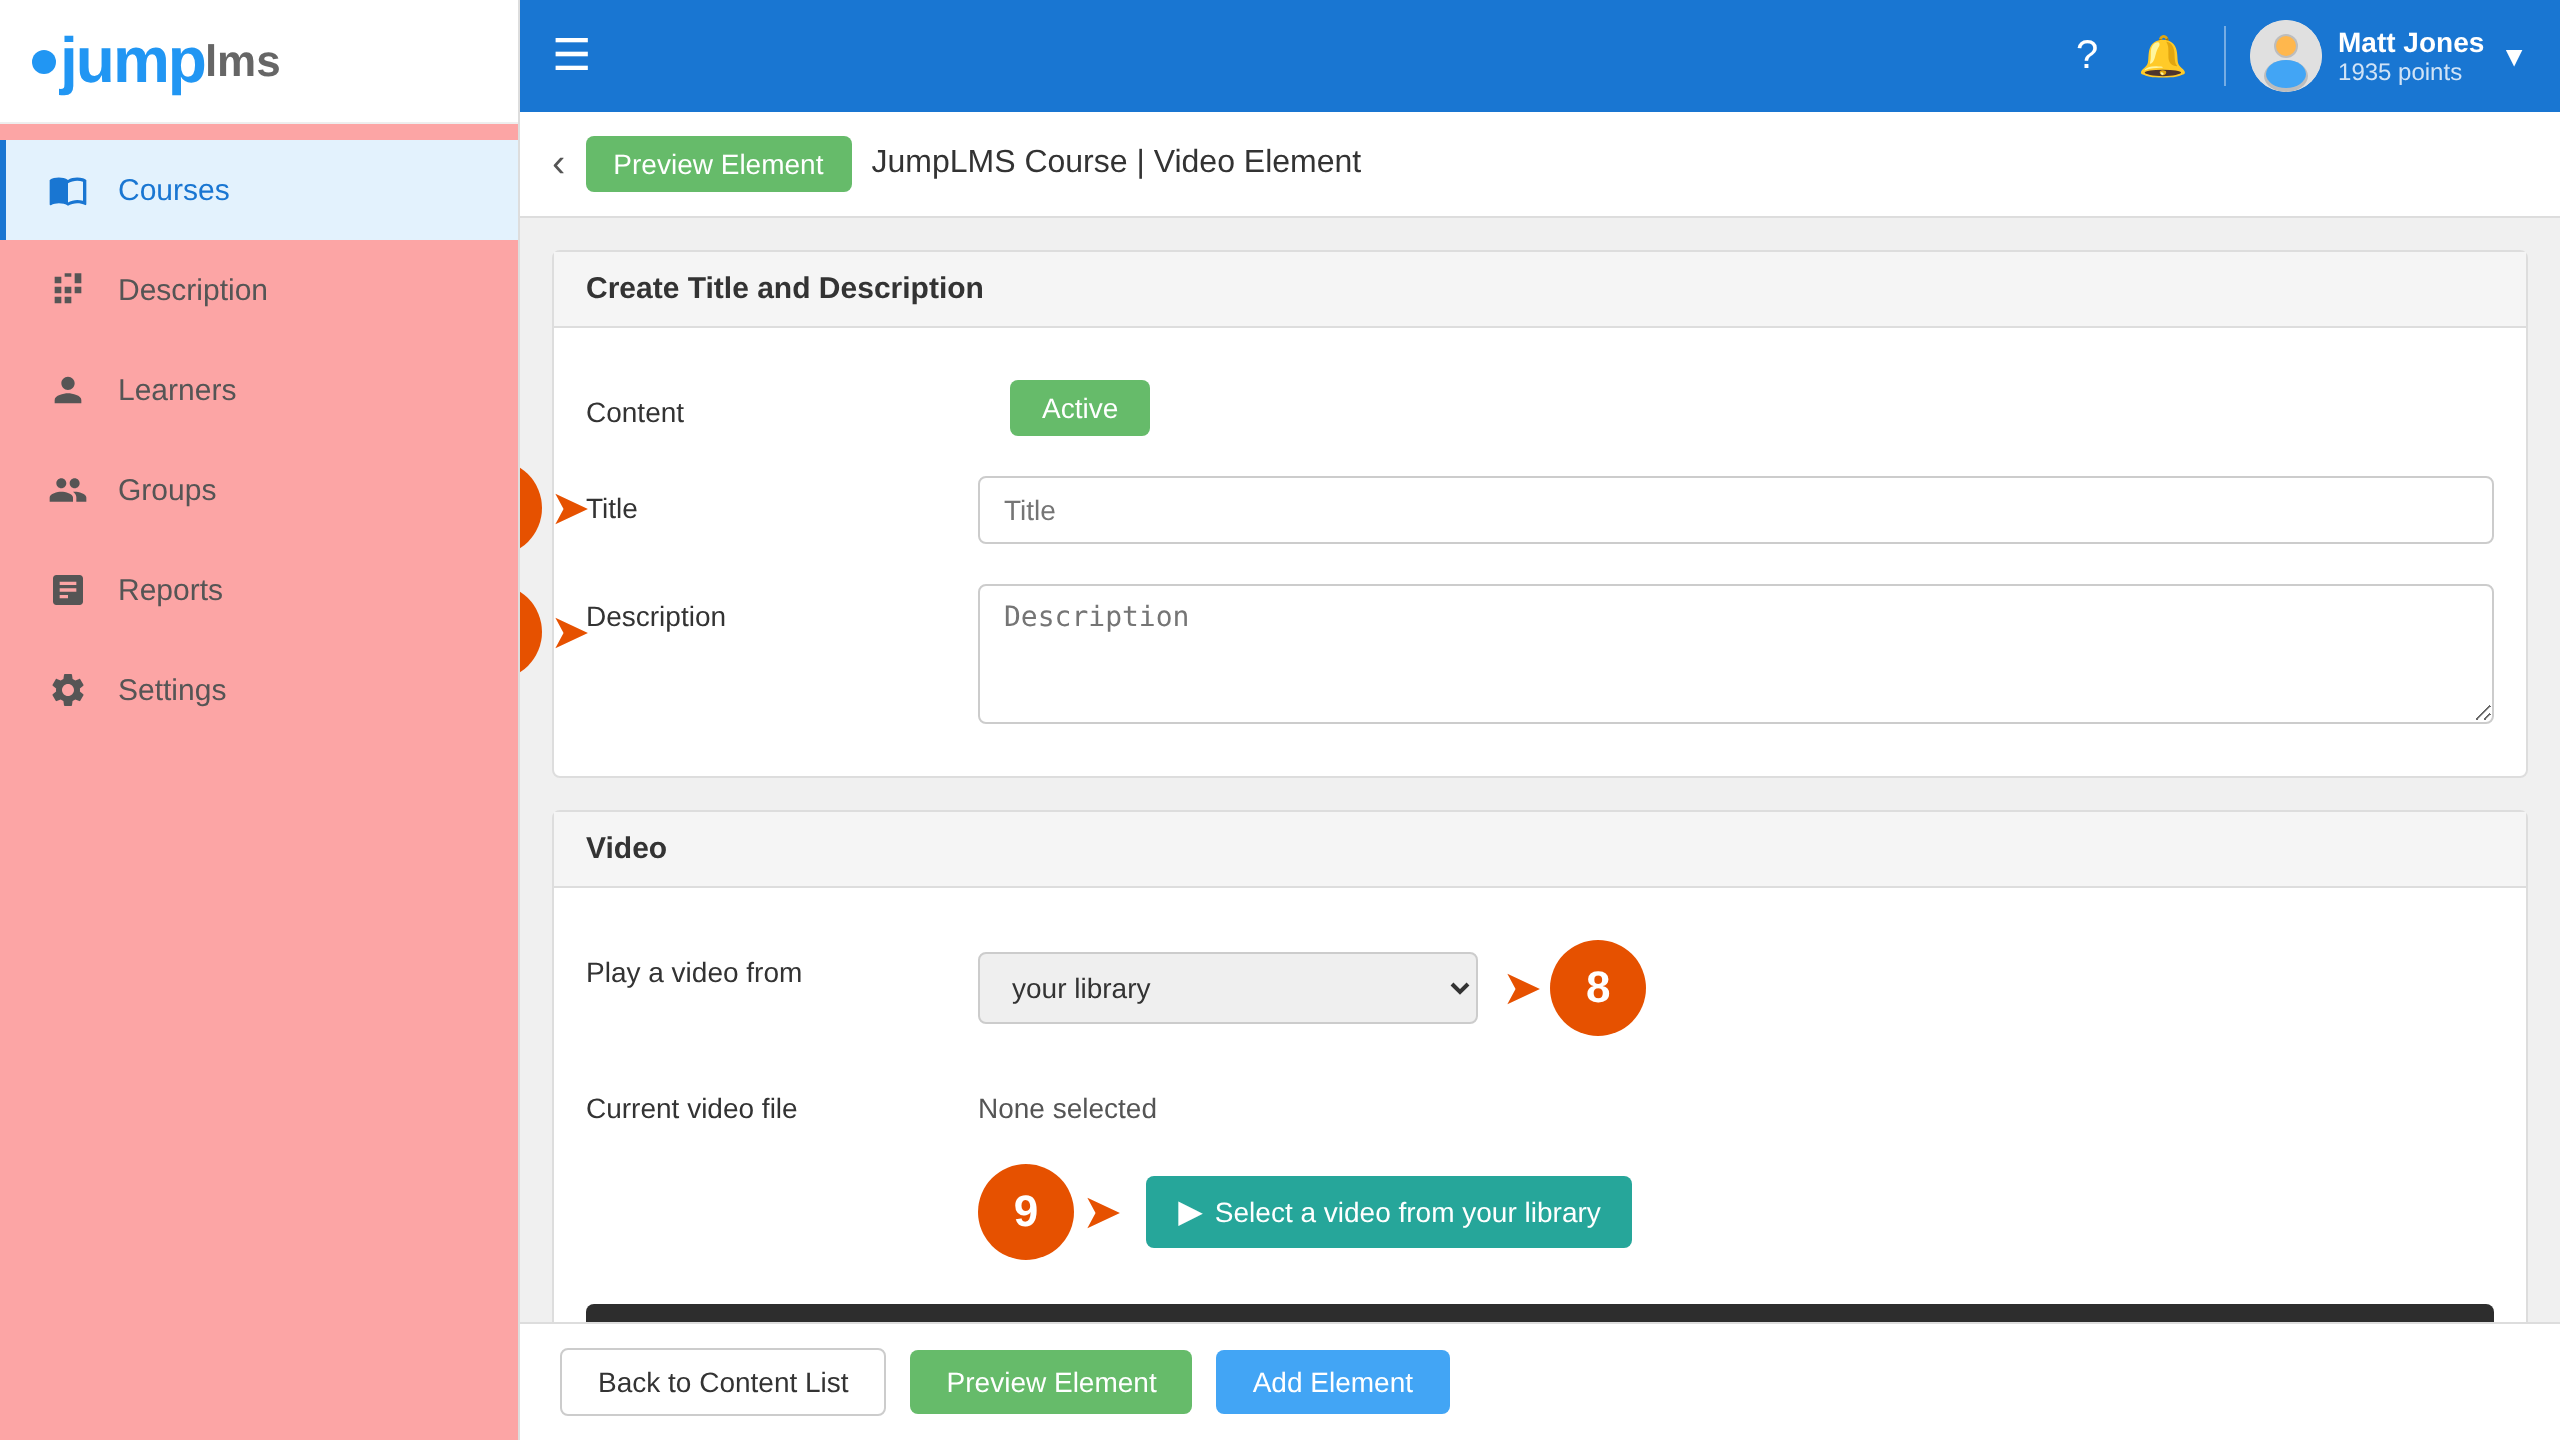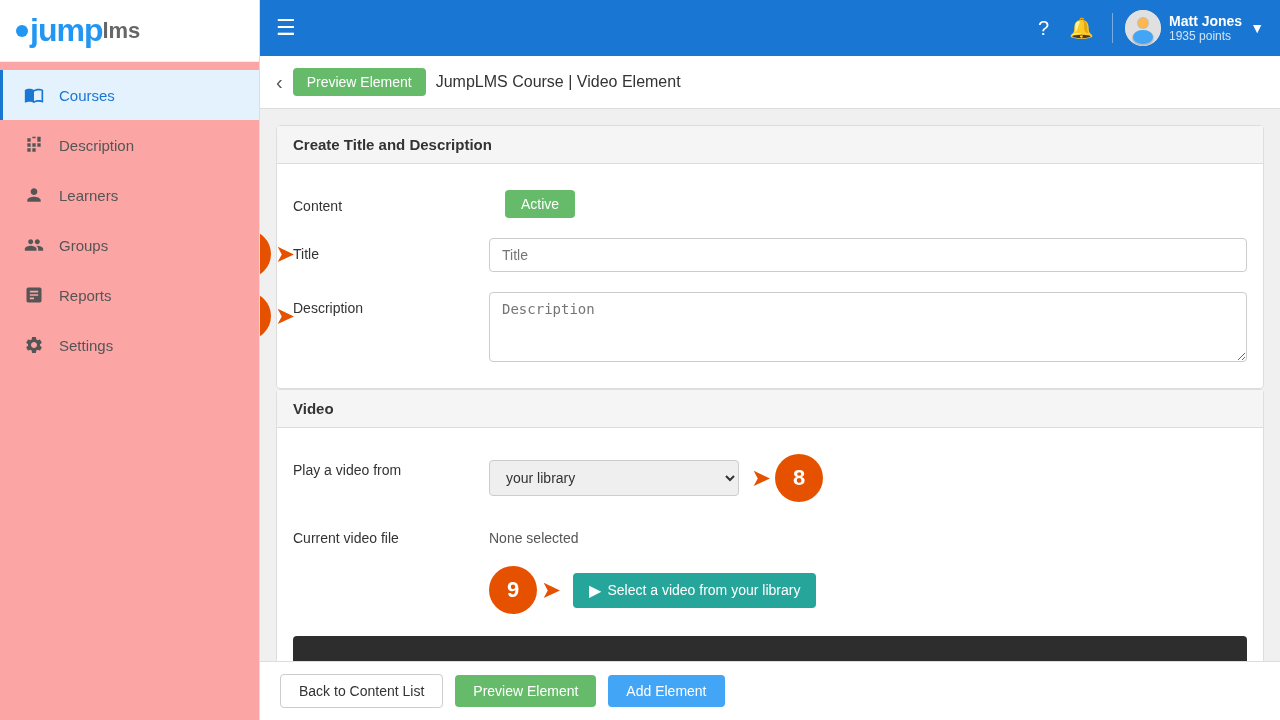--- a/index.html
+++ b/index.html
@@ -143,21 +143,21 @@
       color: #333;
     }
 
     
     .content {
       flex: 1;
       overflow-y: auto;
       padding: 16px;
       display: flex;
       flex-direction: column;
-      gap: 0;
+      gap: 16px;
     }
 
     
     .section-card {
       background: #fff;
       border: 1px solid #ddd;
       border-radius: 4px;
     }
     .section-header {
       background: #f5f5f5;

